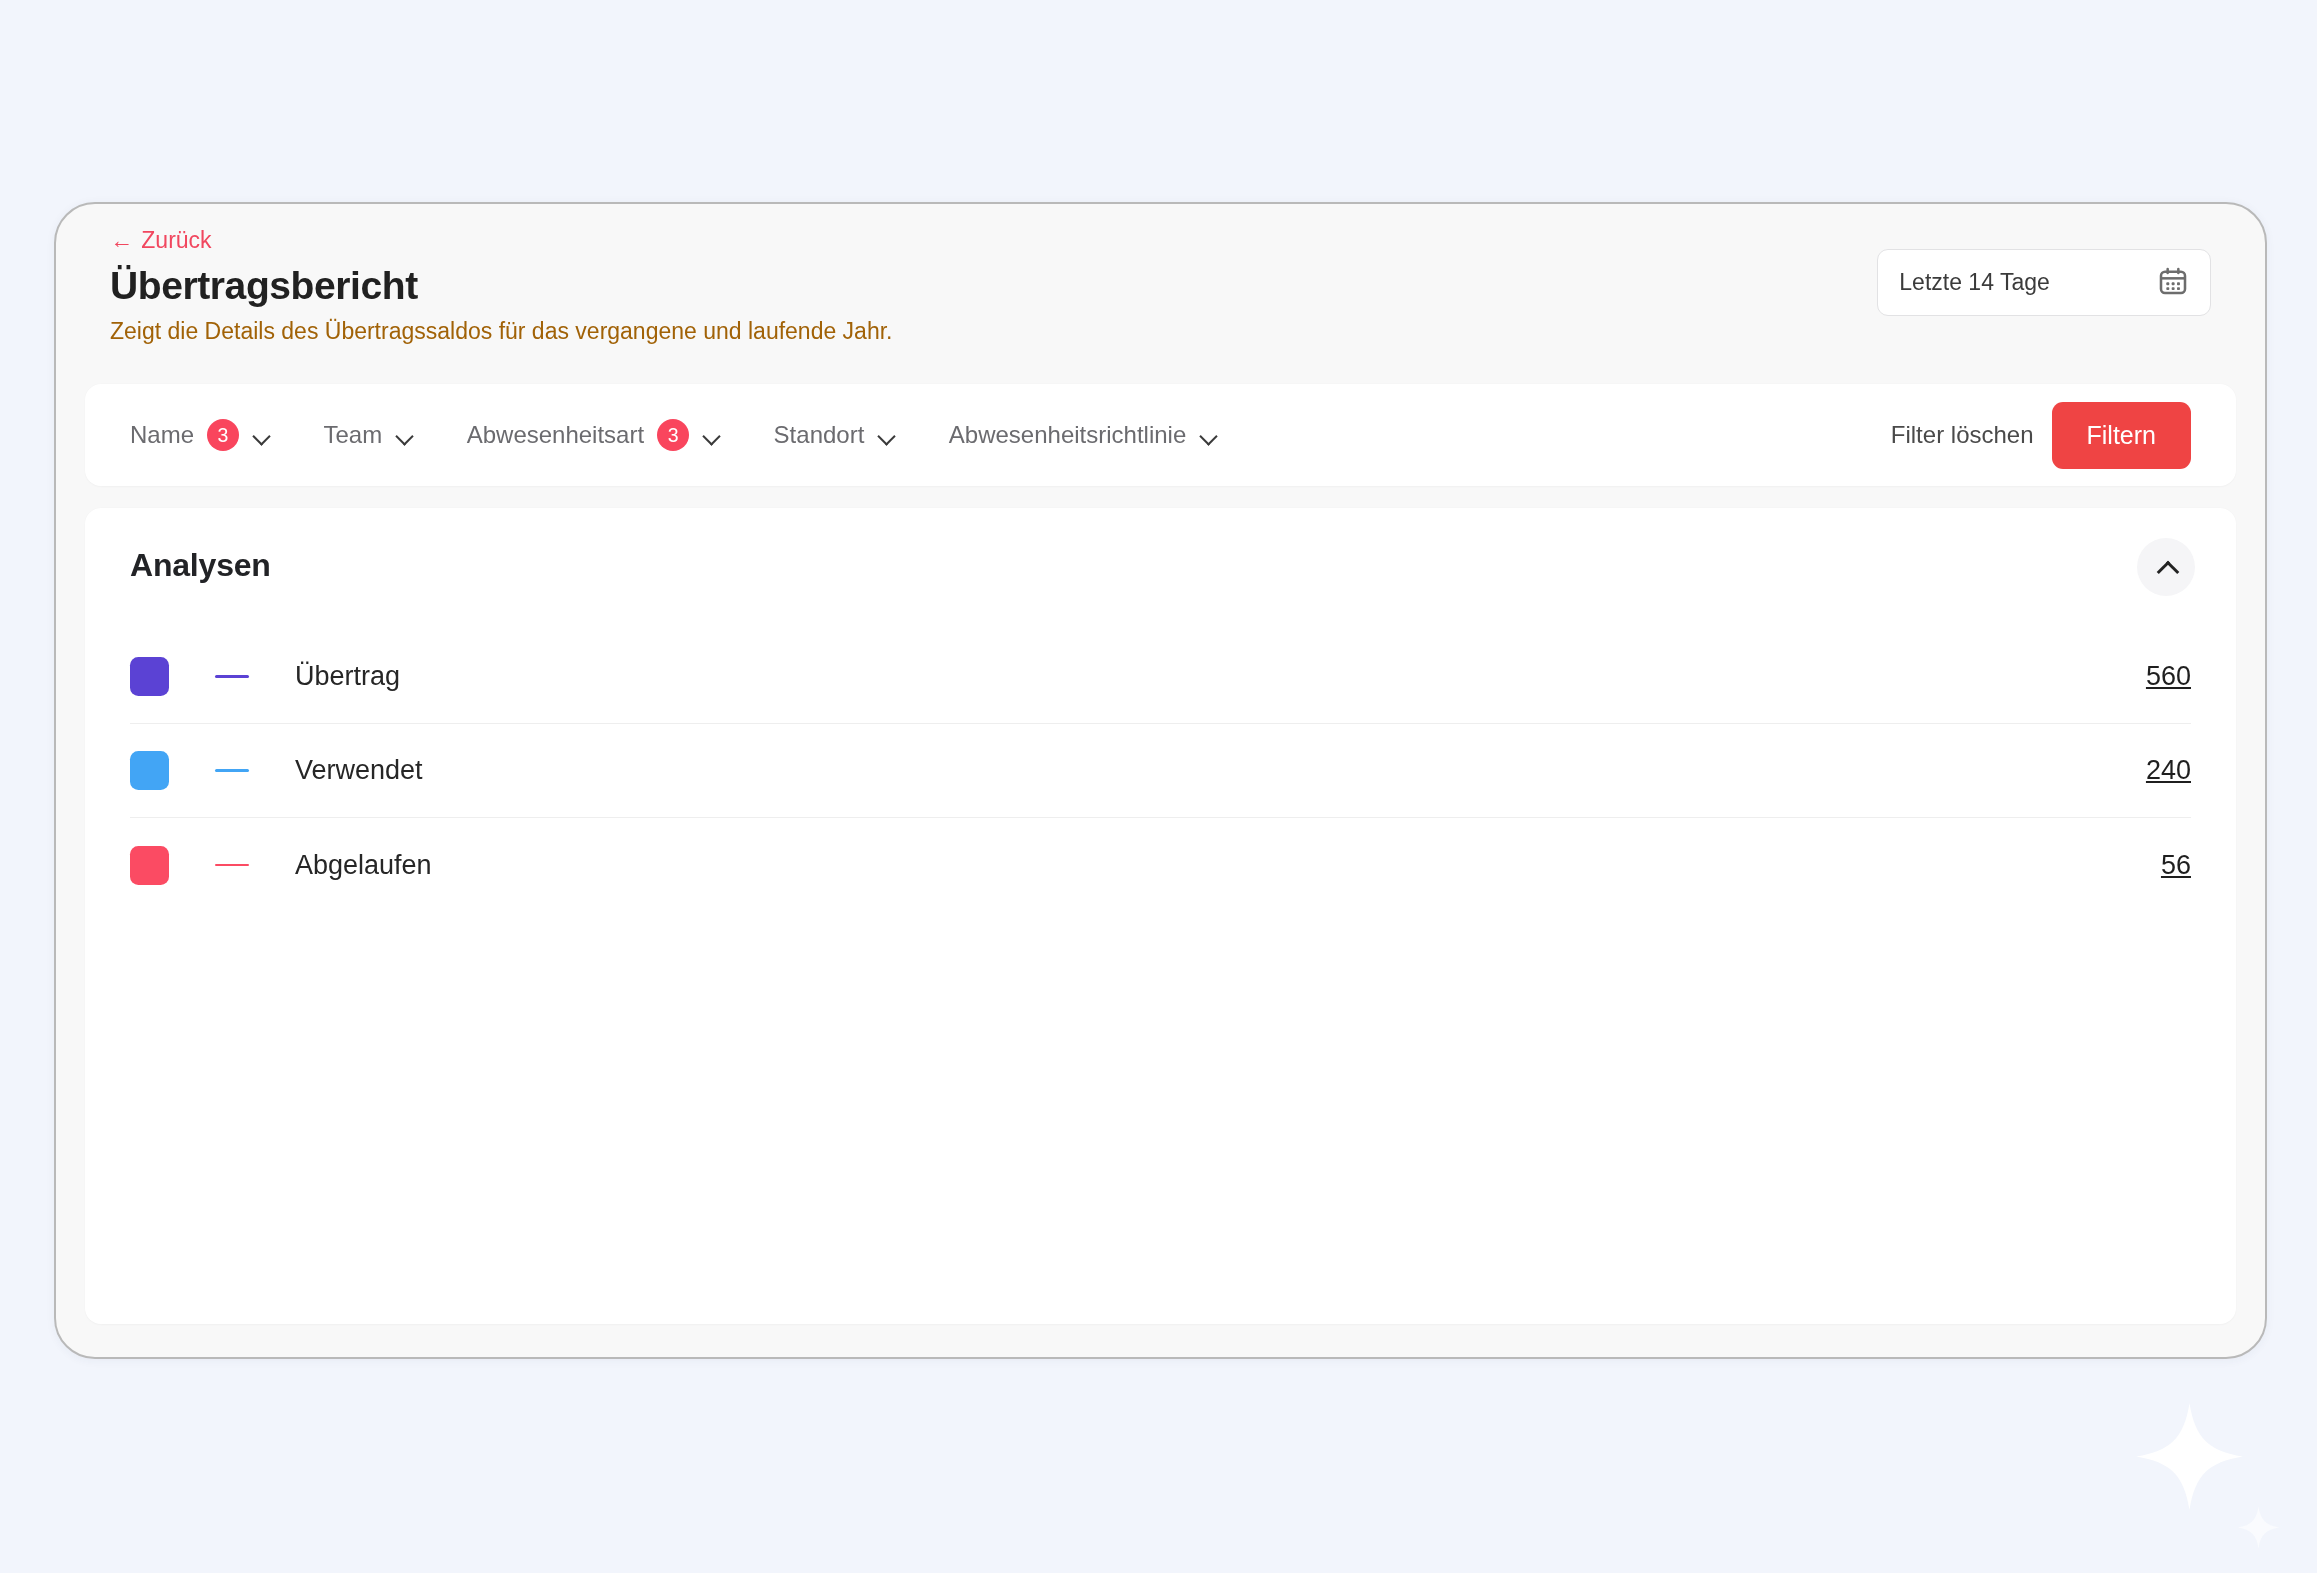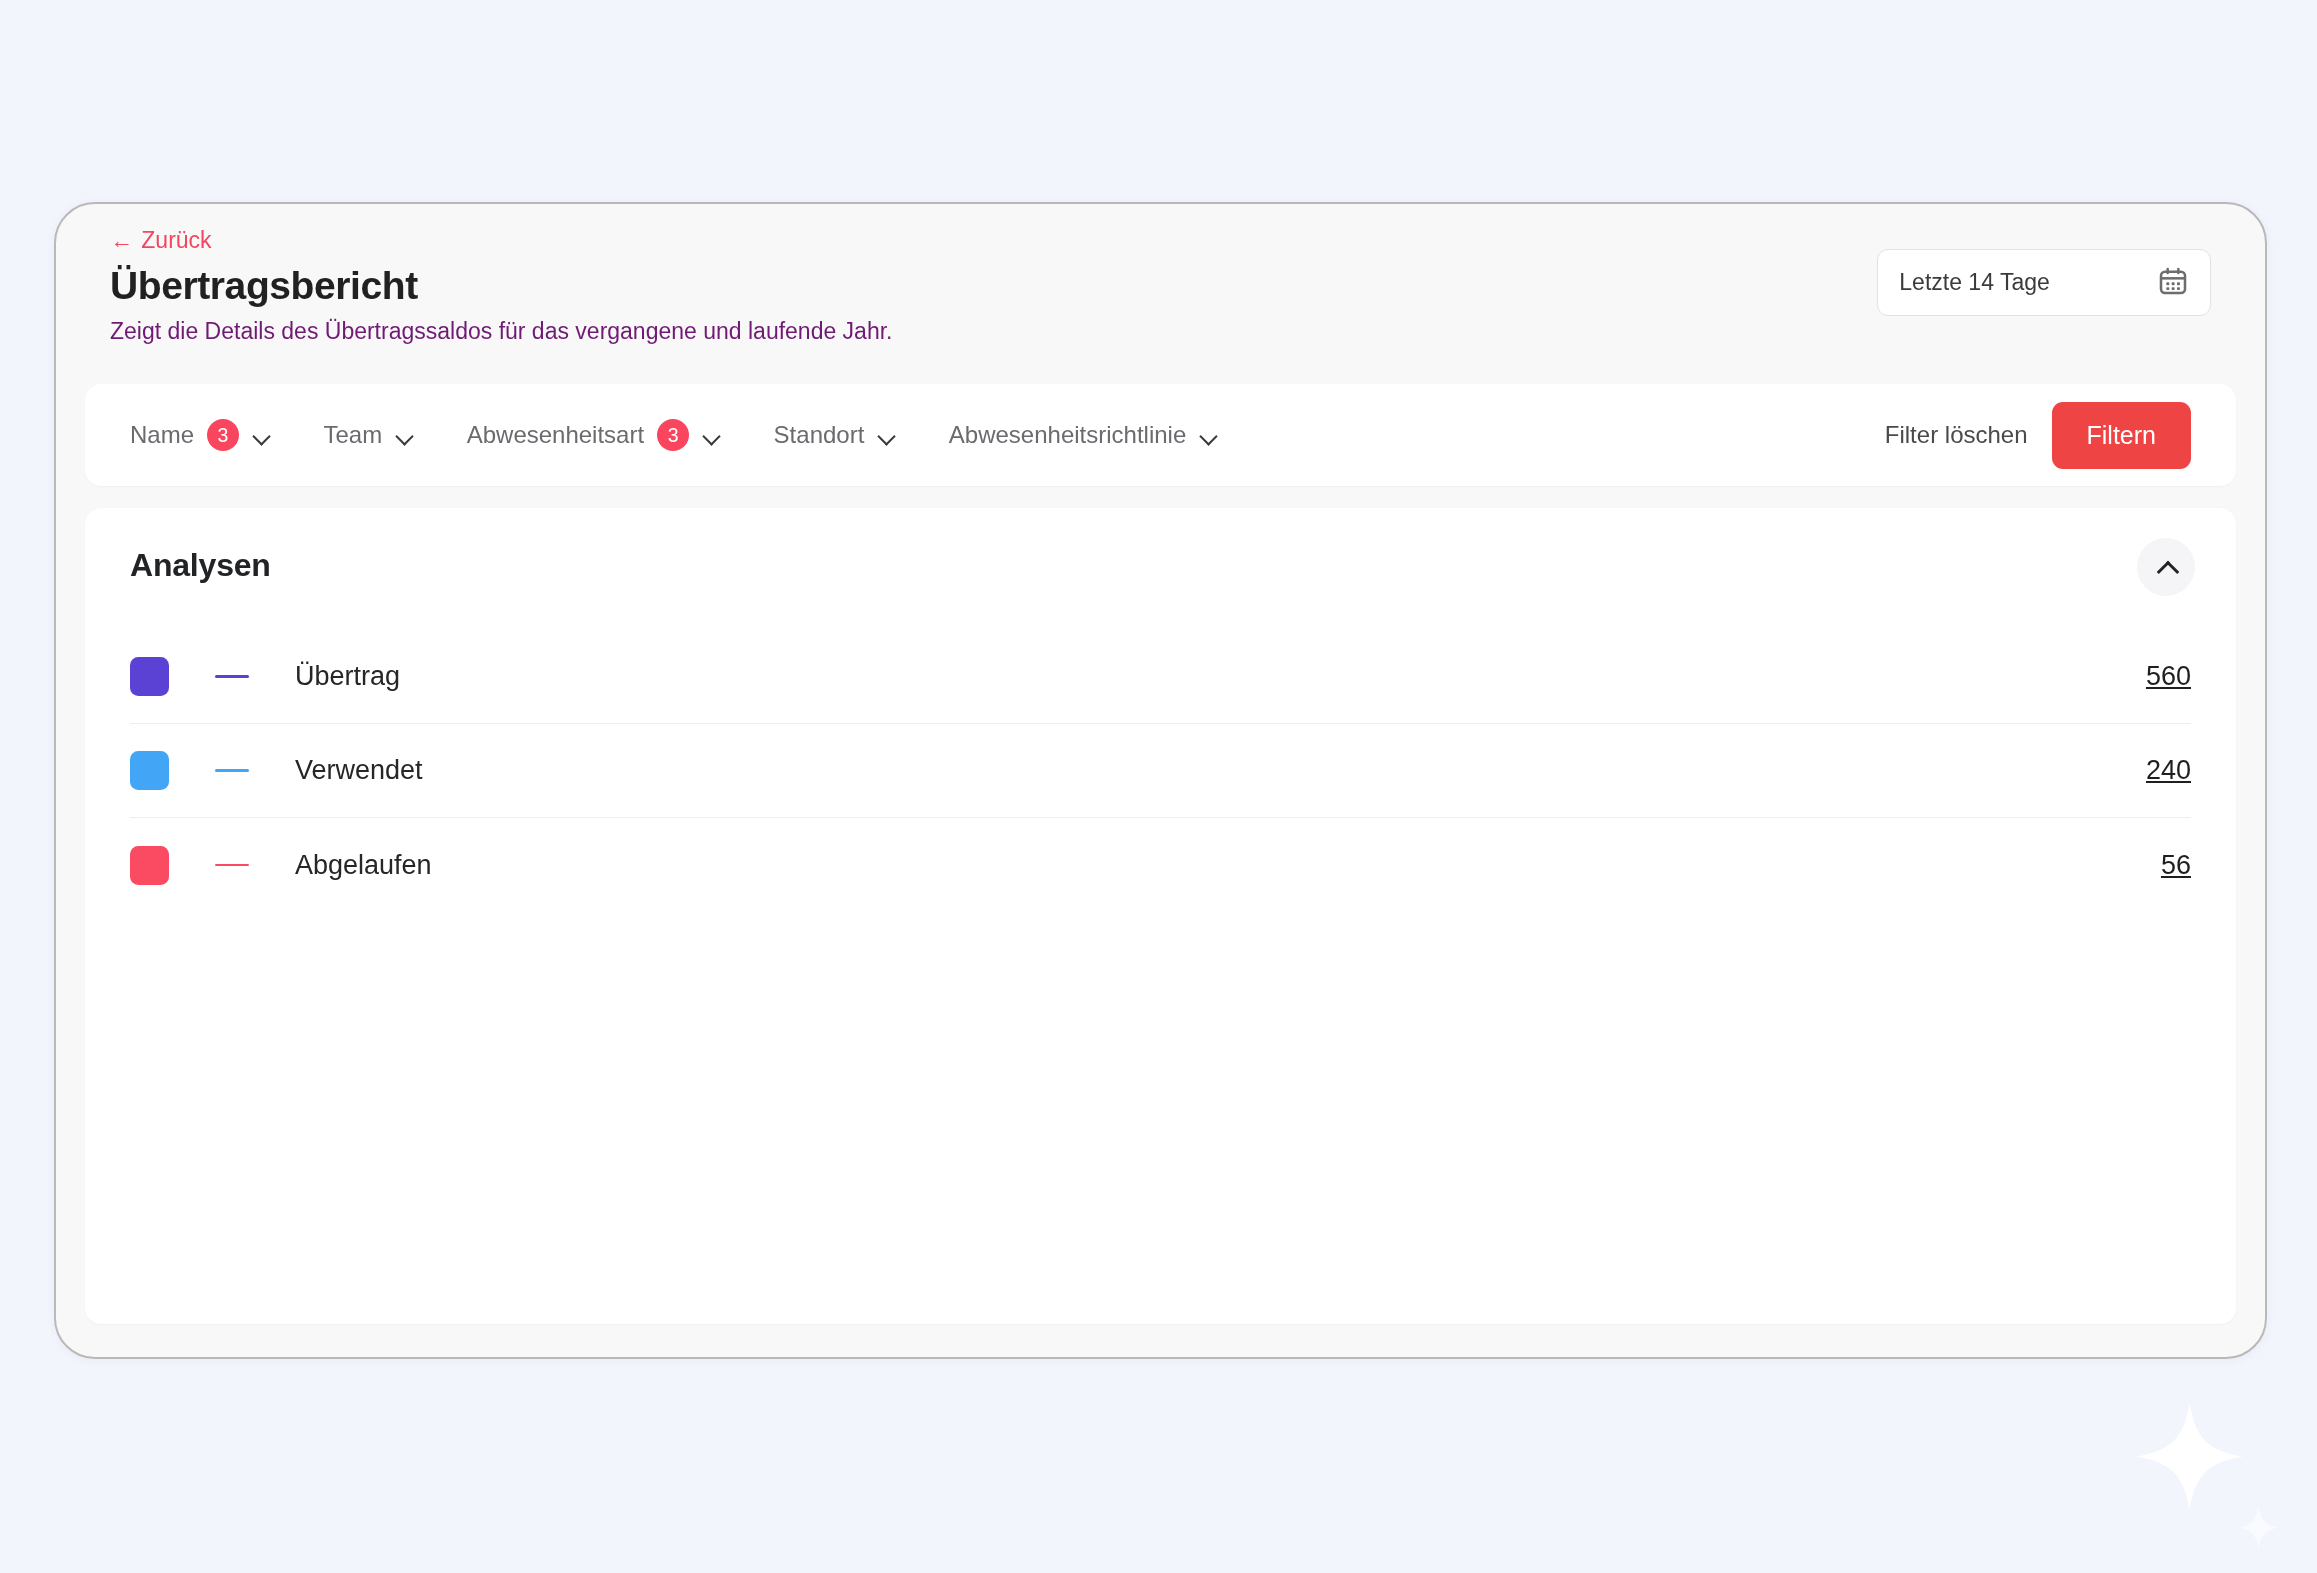--- a/index.html
+++ b/index.html
@@ -70,21 +70,21 @@
     margin-top: 12px;
     font-size: 39px;
     font-weight: bold;
     letter-spacing: -0.4px;
     color: #212121;
     line-height: 1.12;
   }
   .page-subtitle {
     margin-top: 10.2px;
     font-size: 23px;
-    color: #701a75;
+    color: #a16207;
     line-height: 1.2;
   }
 
   .daterange {
     position: absolute;
     right: 54px;
     top: 45px;
     width: 334px;
     height: 67px;
     background: #ffffff;
@@ -143,21 +143,21 @@
     width: 11px; height: 11px;
     border-right: 2.4px solid #3a3a3a;
     border-bottom: 2.4px solid #3a3a3a;
     transform: rotate(45deg);
   }
   .filter-spacer { flex: 1 1 auto; }
   .clear-filter {
     font-size: 24px;
     color: #4a4a4a;
     cursor: pointer;
-    margin-right: 24px;
+    margin-right: 18px;
   }
   .filter-btn {
     background: #ef4444;
     color: #ffffff;
     font-size: 25px;
     border: none;
     border-radius: 11px;
     padding: 0 35px;
     height: 67px;
     cursor: pointer;

